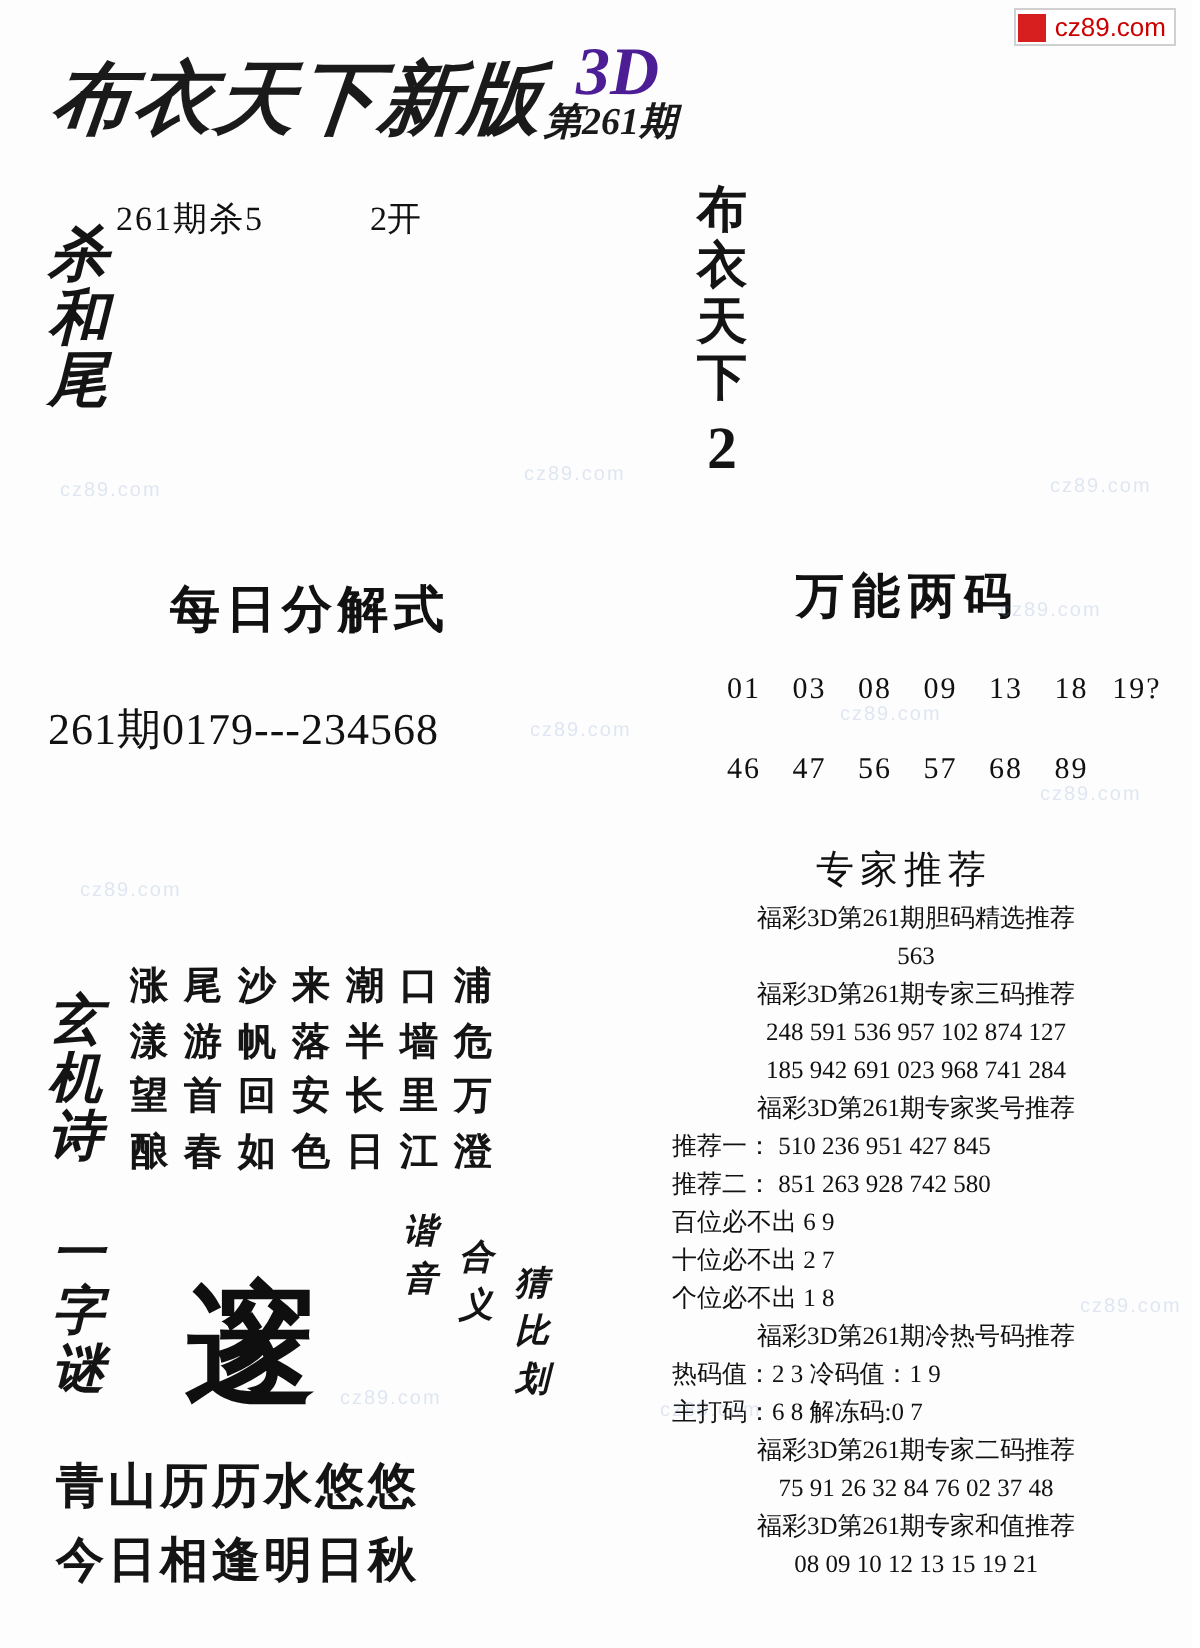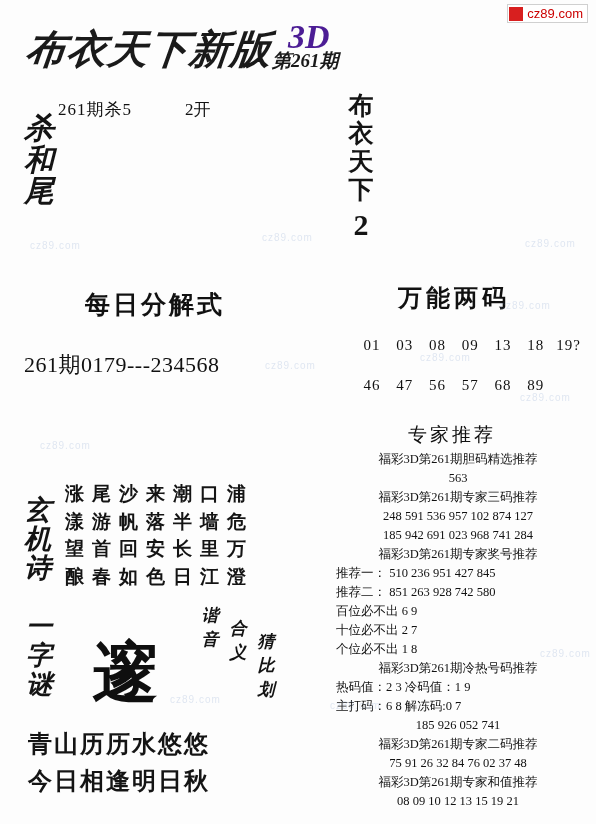--- a/index.html
+++ b/index.html
@@ -347,21 +347,20 @@
     <div class="ln">185  942  691  023  968  741  284</div>
     <div class="ln">福彩3D第261期专家奖号推荐</div>
     <div class="ln left">推荐一：   510  236  951  427  845</div>
     <div class="ln left">推荐二：   851  263  928  742  580</div>
     <div class="ln left">百位必不出  6 9</div>
     <div class="ln left">十位必不出  2 7</div>
     <div class="ln left">个位必不出  1 8</div>
     <div class="ln">福彩3D第261期冷热号码推荐</div>
     <div class="ln left">热码值：2 3  冷码值：1 9</div>
     <div class="ln left">主打码：6 8  解冻码:0 7</div>
-    <div class="ln">185  926  052  741</div>
     <div class="ln">福彩3D第261期专家二码推荐</div>
     <div class="ln">75  91  26  32  84  76  02  37  48</div>
     <div class="ln">福彩3D第261期专家和值推荐</div>
     <div class="ln">08  09  10  12  13  15  19  21</div>
   </div>
 
   <div class="poem-left-label">
     <div>玄</div>
     <div>机</div>
     <div>诗</div>

